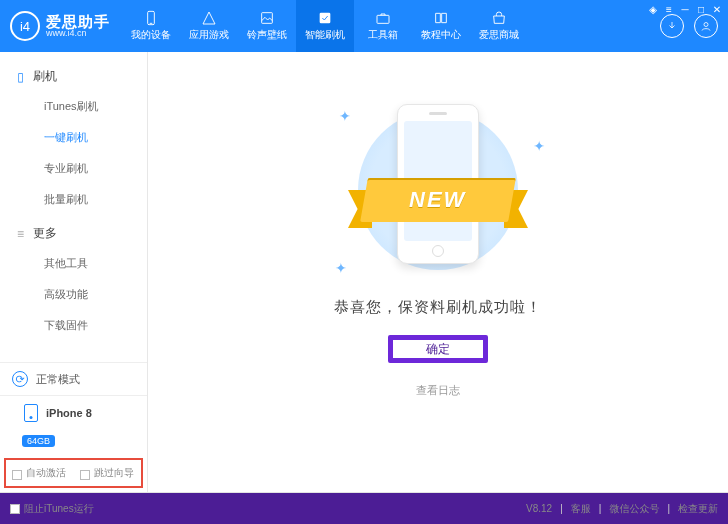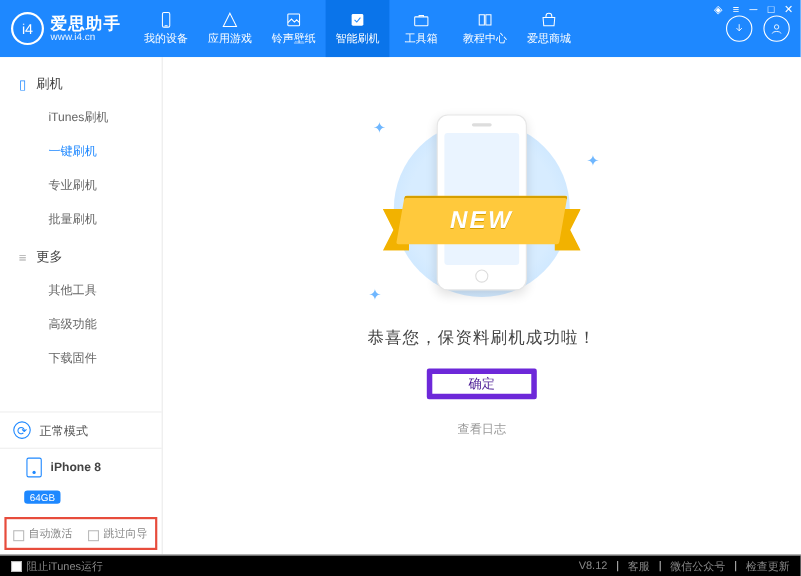--- a/index.html
+++ b/index.html
@@ -64,21 +64,21 @@
   .ribbon .tailR { right:-16px; clip-path: polygon(0 0,100% 0,60% 50%,100% 100%,0 100%); }
   .ribbon .txt { color:#fff; font-size:22px; font-weight:900; font-style:italic; letter-spacing:2px; transform:skewX(10deg); text-shadow:0 1px 0 #d69f00; }
   .spark { position:absolute; color:#6fb7ff; font-size:14px; }
   .spark.s1{ top:8px; left:6px;} .spark.s2{ top:38px; right:-2px;} .spark.s3{ bottom:4px; left:2px;}
 
   .msg { font-size: 15px; color:#444; letter-spacing:1px; margin-bottom: 18px; }
   .okbtn { width:100px; height:28px; border:5px solid #6d28d9; background:#fff; font-size:12px; color:#4c1d95; cursor:pointer; border-radius:2px; }
   .loglink { margin-top: 20px; font-size:11px; color:#999; cursor:pointer; }
 
   
-  .footer { height: 20px; background:#000000; border-top:1px solid #e3e3e3; display:flex; align-items:center; font-size:10px; color:#888; padding:0 10px; }
+  .footer { height: 32px; background:#4c1d95; border-top:1px solid #e3e3e3; display:flex; align-items:center; font-size:10px; color:#888; padding:0 10px; }
   .footer .fchk { display:flex; align-items:center; gap:4px; cursor:pointer;}
   .footer .fchk .box{ width:10px;height:10px;border:1px solid #bbb;background:#fff;}
   .footer .spacer { flex:1; }
   .footer .sep { color:#ccc; margin:0 8px; }
   .footer .flink { cursor:pointer; color:#888; }
 </style>
 </head>
 <body>
 
 <div class="header">

